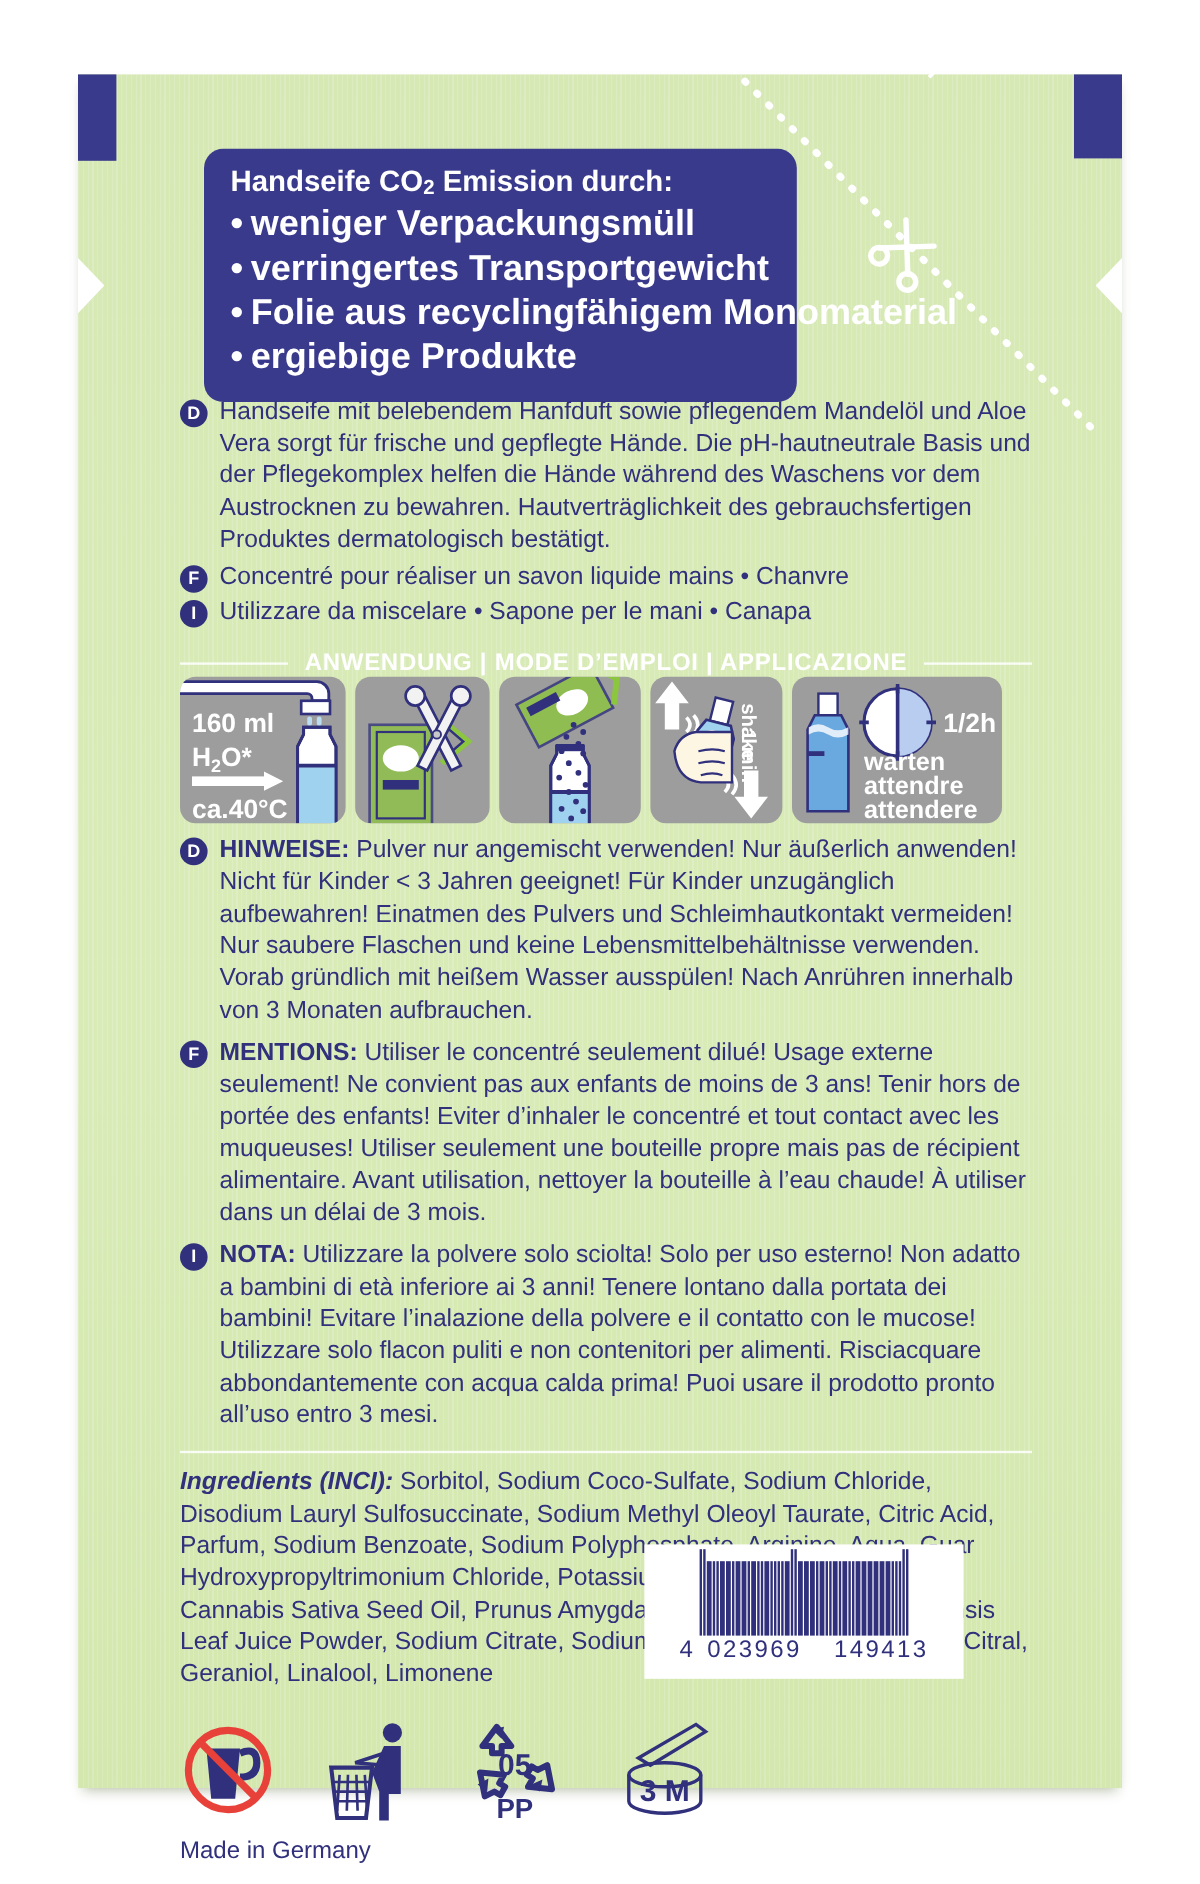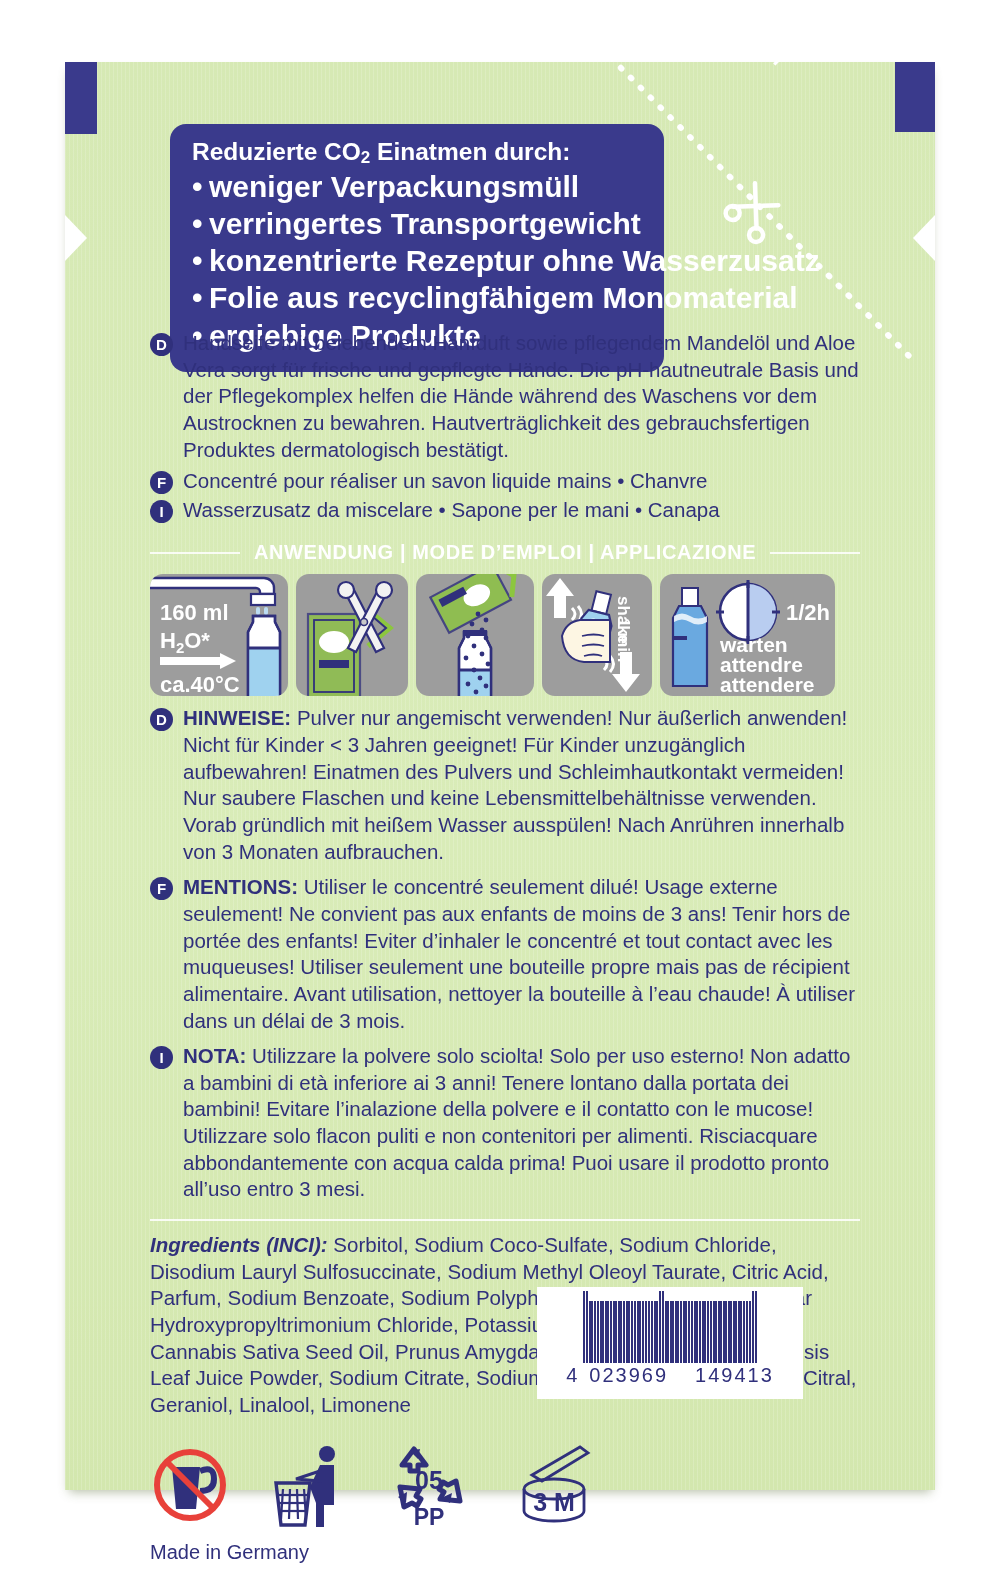--- a/index.html
+++ b/index.html
@@ -45,21 +45,21 @@
   #content{position:absolute;left:85px;top:268px;width:710px;color:#30307c;}
 
   .langline{display:flex;align-items:flex-start;}
   .flag{flex:0 0 auto;width:23px;height:23px;border-radius:50%;background:#30307c;color:#fff;
         font-size:15px;font-weight:bold;line-height:23px;text-align:center;margin-right:10px;margin-top:3px;}
   .para{font-size:20.5px;line-height:1.30;}
   #desc-de{margin-bottom:5px;}
   #desc-fr,#desc-it{margin-bottom:2px;}
 
   
-  #anw-head{display:flex;align-items:center;margin-top:18px;margin-bottom:10px;}
+  #anw-head{display:flex;align-items:center;margin-top:18px;}
   #anw-head .rule{flex:1 1 auto;height:2px;background:#ffffff;opacity:.85;}
   #anw-head .txt{flex:0 0 auto;padding:0 14px;color:#ffffff;font-weight:bold;font-size:20px;letter-spacing:.6px;white-space:nowrap;}
 
   
   #steps{display:flex;gap:8px;}
   .step{background:#9d9d9d;border-radius:13px;position:relative;overflow:hidden;height:122px;}
   .s1{width:138px;} .s2{width:112px;} .s3{width:118px;} .s4{width:110px;} .s5{width:175px;}
 
   #h2o-note{font-size:18px;margin-top:6px;margin-bottom:6px;}
   #h2o-note sub{font-size:13px;}
@@ -107,42 +107,41 @@
     <g fill="none" stroke="#ffffff" stroke-width="4.5" stroke-linecap="round">
       <path d="M8 8 L40 40"></path>
         <path d="M40 8 L8 40"></path>
       <circle cx="44" cy="45" r="7"></circle>
         <circle cx="12" cy="45" r="7"></circle>
     </g>
   </svg>
 
   <div id="co2box">
     <div id="co2-title">
-      <span>Reduzierte CO</span><sub>2</sub><span> Einatmen durch:</span>
+      <span>Handseife CO</span><sub>2</sub><span> Emission durch:</span>
     </div>
     <div class="co2-item"><span class="bul">•</span><span>weniger Verpackungsmüll</span></div>
     <div class="co2-item"><span class="bul">•</span><span>verringertes Transportgewicht</span></div>
-    <div class="co2-item"><span class="bul">•</span><span>konzentrierte Rezeptur ohne Wasserzusatz</span></div>
     <div class="co2-item"><span class="bul">•</span><span>Folie aus recyclingfähigem Monomaterial</span></div>
     <div class="co2-item"><span class="bul">•</span><span>ergiebige Produkte</span></div>
   </div>
 
   <div id="content">
 
     <div class="langline" id="desc-de">
       <div class="flag">D</div>
       <div class="para">Handseife mit belebendem Hanfduft sowie pflegendem Mandelöl und Aloe Vera sorgt für frische und gepflegte Hände. Die pH-hautneutrale Basis und der Pflegekomplex helfen die Hände während des Waschens vor dem Austrocknen zu bewahren. Hautverträglichkeit des gebrauchsfertigen Produktes dermatologisch bestätigt.</div>
     </div>
     <div class="langline" id="desc-fr">
       <div class="flag">F</div>
       <div class="para">Concentré pour réaliser un savon liquide mains • Chanvre</div>
     </div>
     <div class="langline" id="desc-it">
       <div class="flag">I</div>
-      <div class="para">Wasserzusatz da miscelare • Sapone per le mani • Canapa</div>
+      <div class="para">Utilizzare da miscelare • Sapone per le mani • Canapa</div>
     </div>
 
     <div id="anw-head">
       <div class="rule"></div>
       <div class="txt">ANWENDUNG | MODE D’EMPLOI | APPLICAZIONE</div>
       <div class="rule"></div>
     </div>
 
     <div id="steps">
 

